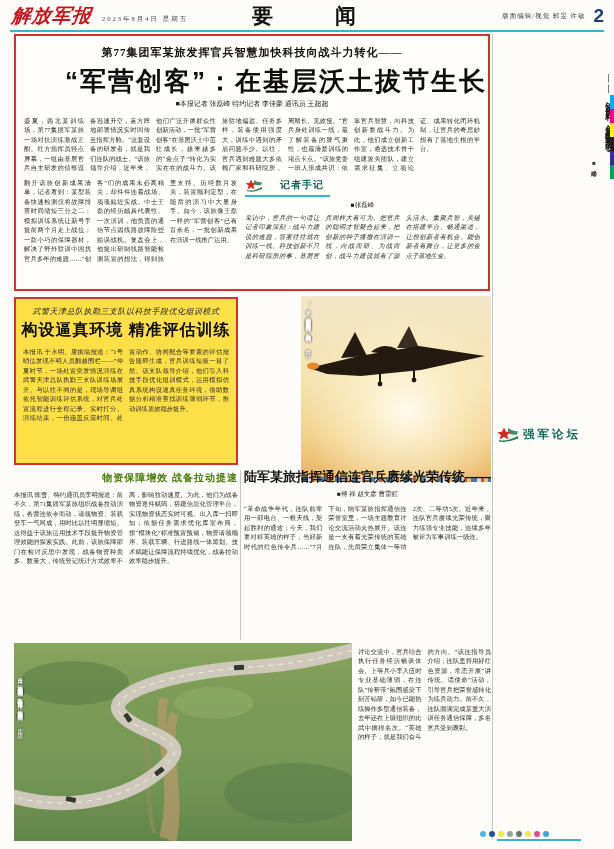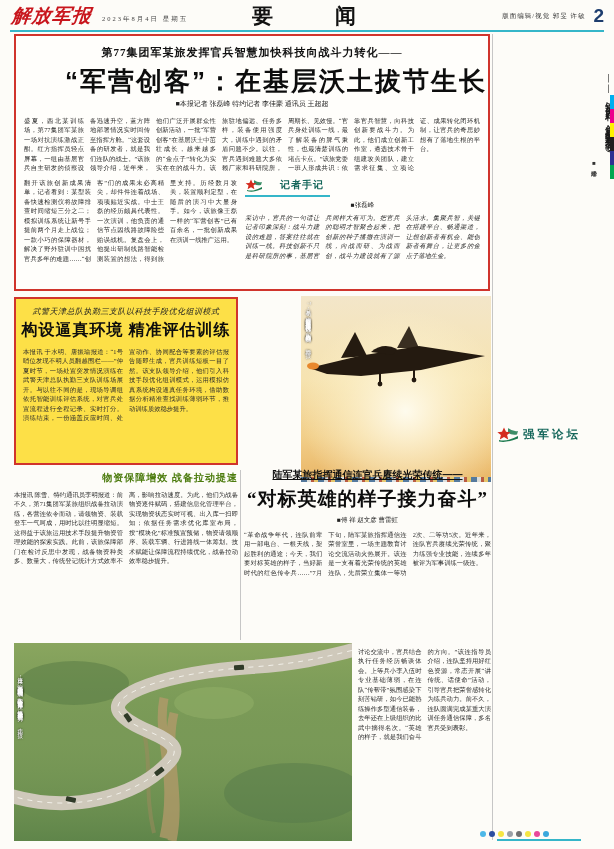--- a/index.html
+++ b/index.html
@@ -56,21 +56,21 @@
   .jet-strip{position:absolute;left:0;right:0;bottom:0;height:5px;background:repeating-linear-gradient(90deg,#3a6ea5 0 6px,#d9e4ee 6px 10px,#b04a3a 10px 13px,#e4c86a 13px 17px);opacity:.85;}
 
   
   .logistics{position:absolute;left:14px;top:468px;width:224px;}
   .logistics-kicker{font-size:8px;font-style:italic;font-weight:normal;color:#222;}
   .logistics-headline{margin-top:3px;text-align:right;font-family:"Liberation Sans",sans-serif;font-weight:bold;font-size:10px;letter-spacing:1px;color:#4d7c0f;}
   .logistics-body{margin-top:5px;height:118px;column-count:2;column-gap:6px;}
 
   
   .heroes{position:absolute;left:244px;top:468px;width:247px;}
-  .heroes-kicker{font-family:"Liberation Sans",sans-serif;font-size:10px;color:#111;text-decoration:underline;}
+  .heroes-kicker{font-family:"Liberation Sans",sans-serif;font-size:13px;color:#111;}
   .heroes-headline{margin-top:4px;text-align:center;font-weight:bold;font-size:19px;letter-spacing:1px;color:#0d0d0d;}
   .heroes-byline{margin-top:4px;text-align:center;font-size:6.5px;color:#222;}
   .heroes-body{margin-top:5px;height:97px;column-count:3;column-gap:6px;}
   .heroes-cont{position:absolute;left:358px;top:647px;width:133px;height:194px;column-count:2;column-gap:6px;}
 
   
   .road-photo{position:absolute;left:14px;top:643px;width:338px;height:198px;overflow:hidden;background:#6f8f52;}
   .road-photo svg{position:absolute;inset:0;width:100%;height:100%;}
   .road-caption{left:2px;top:30px;height:165px;}
 
@@ -174,21 +174,20 @@
     <div class="jet-strip"></div>
   </div>
 
   <div class="logistics">
     <div class="logistics-headline">物资保障增效 战备拉动提速</div>
     <div class="smallbody logistics-body">本报讯 陈雪、特约通讯员李明报道：前不久，第71集团军某旅组织战备拉动演练，各营连依令而动，请领物资、装载登车一气呵成，用时比以往明显缩短。这得益于该旅运用技术手段提升物资管理效能的探索实践。此前，该旅保障部门在检讨反思中发现，战备物资种类多、数量大，传统登记统计方式效率不高，影响拉动速度。为此，他们为战备物资逐件赋码，搭建信息化管理平台，实现物资状态实时可视、出入库一扫即知；依据任务需求优化库室布局，按“模块化”标准预置预储，物资请领顺序、装载车辆、行进路线一体筹划。技术赋能让保障流程持续优化，战备拉动效率稳步提升。</div>
   </div>
 
   <div class="heroes">
     <div class="kicker heroes-kicker">陆军某旅指挥通信连官兵赓续光荣传统——</div>
-    <div class="heroes-headline">“对标英雄的样子接力奋斗”</div>
     <div class="heroes-byline">■傅 祥 赵文彦 曹雷虹</div>
     <div class="smallbody heroes-body">“革命战争年代，连队前辈用一部电台、一根天线，架起胜利的通途；今天，我们要对标英雄的样子，当好新时代的红色传令兵……”7月下旬，陆军某旅指挥通信连荣誉室里，一场主题教育讨论交流活动火热展开。该连是一支有着光荣传统的英雄连队，先后荣立集体一等功2次、二等功5次。近年来，连队官兵赓续光荣传统，聚力练强专业技能，连续多年被评为军事训练一级连。</div>
   </div>
   <div class="smallbody heroes-cont">讨论交流中，官兵结合执行任务经历畅谈体会。上等兵小李入伍时专业基础薄弱，在连队“传帮带”氛围感染下刻苦钻研，如今已能熟练操作多型通信装备，去年还在上级组织的比武中摘得名次。“英雄的样子，就是我们奋斗的方向。”该连指导员介绍，连队坚持用好红色资源，常态开展“讲传统、话使命”活动，引导官兵把荣誉感转化为练兵动力。前不久，连队圆满完成某重大演训任务通信保障，多名官兵受到表彰。</div>
 
   <div class="road-photo">
     <svg viewBox="0 0 338 198" preserveAspectRatio="none">
       <defs>
         <linearGradient id="grass" x1="0" y1="0" x2="0" y2="1">
           <stop offset="0" stop-color="#8aa65f"></stop>

